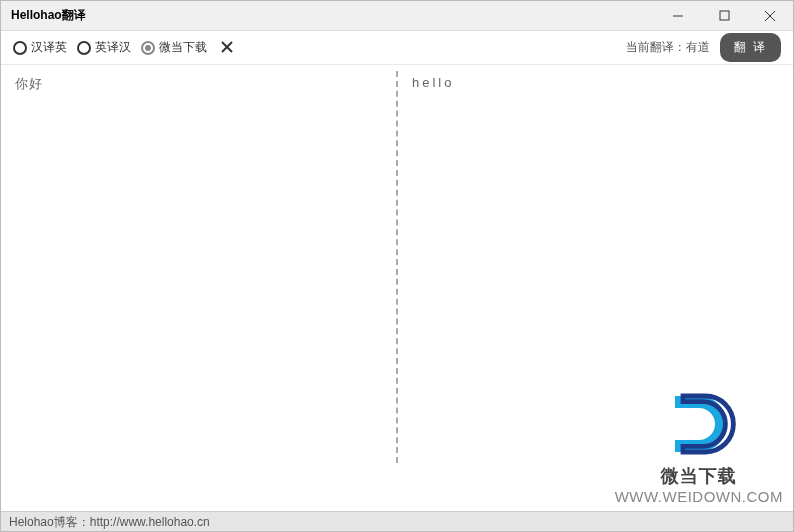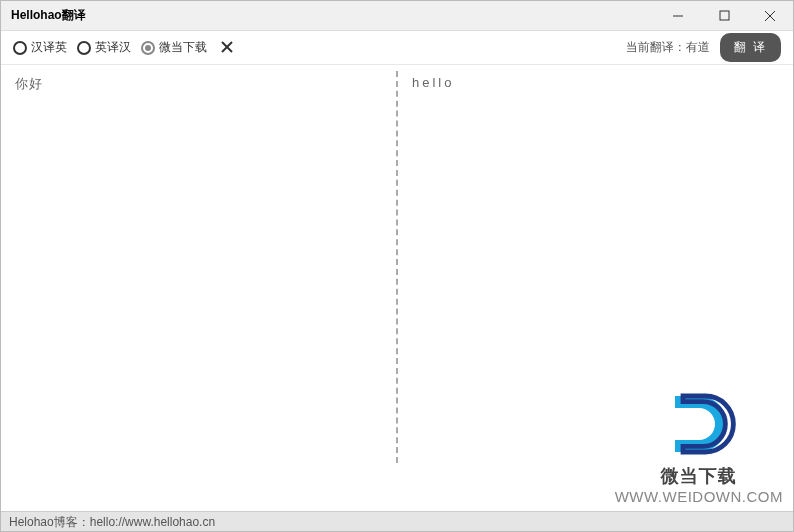--- a/index.html
+++ b/index.html
@@ -140,14 +140,14 @@
     <svg class="d-logo" viewBox="0 0 100 100">
       <path d="M20 15 L50 15 A35 35 0 0 1 50 85 L20 85 L20 70 L50 70 A20 20 0 0 0 50 30 L20 30 Z" fill="#1ba8e0"></path>
       <path d="M30 15 L58 15 A35 35 0 0 1 58 85 L30 85 L30 78 L55 78 A27 27 0 0 0 55 22 L30 22 Z" fill="none" stroke="#1d3a8a" stroke-width="6"></path>
     </svg>
     <div class="wm-title">微当下载</div>
     <div class="wm-url">WWW.WEIDOWN.COM</div>
   </div>
 </div>
 
 <div class="statusbar">
-  <span>Helohao博客：hello://www.hellohao.cn</span>
+  <span>Helohao博客：http://www.hellohao.cn</span>
 </div>
 
 </body></html>

